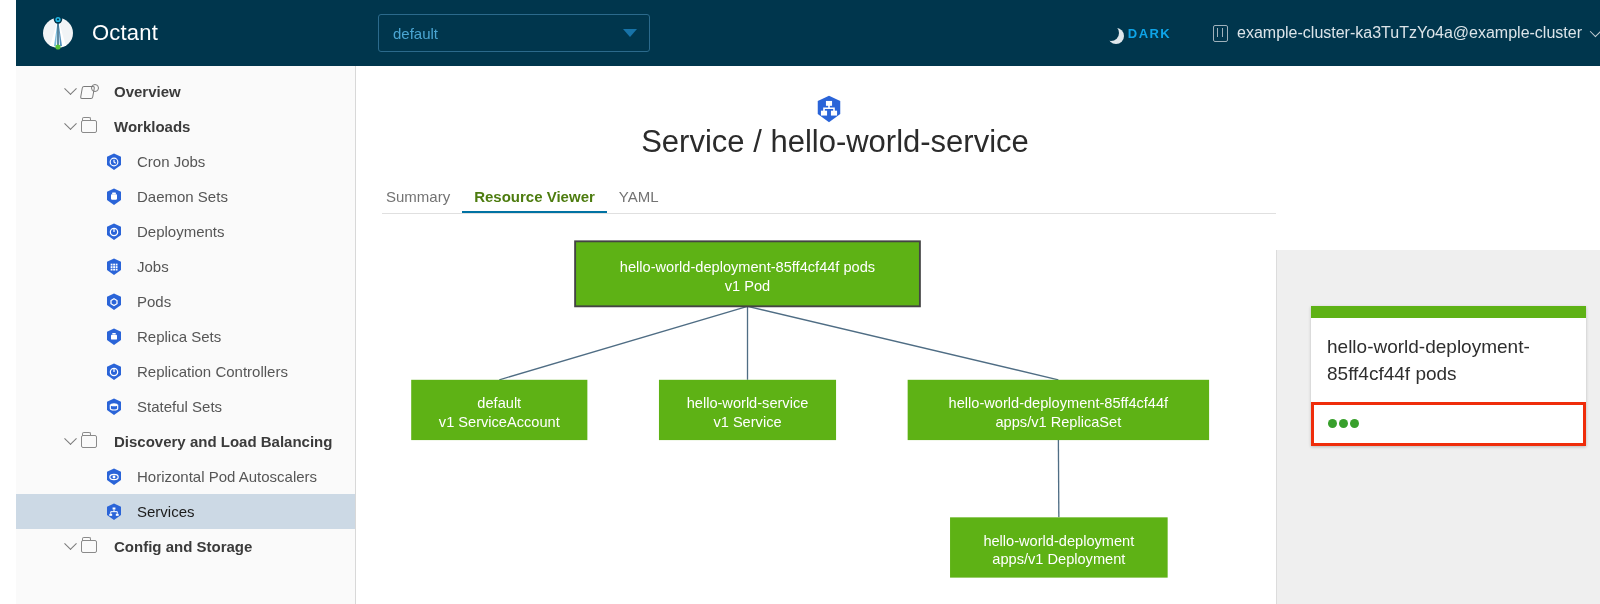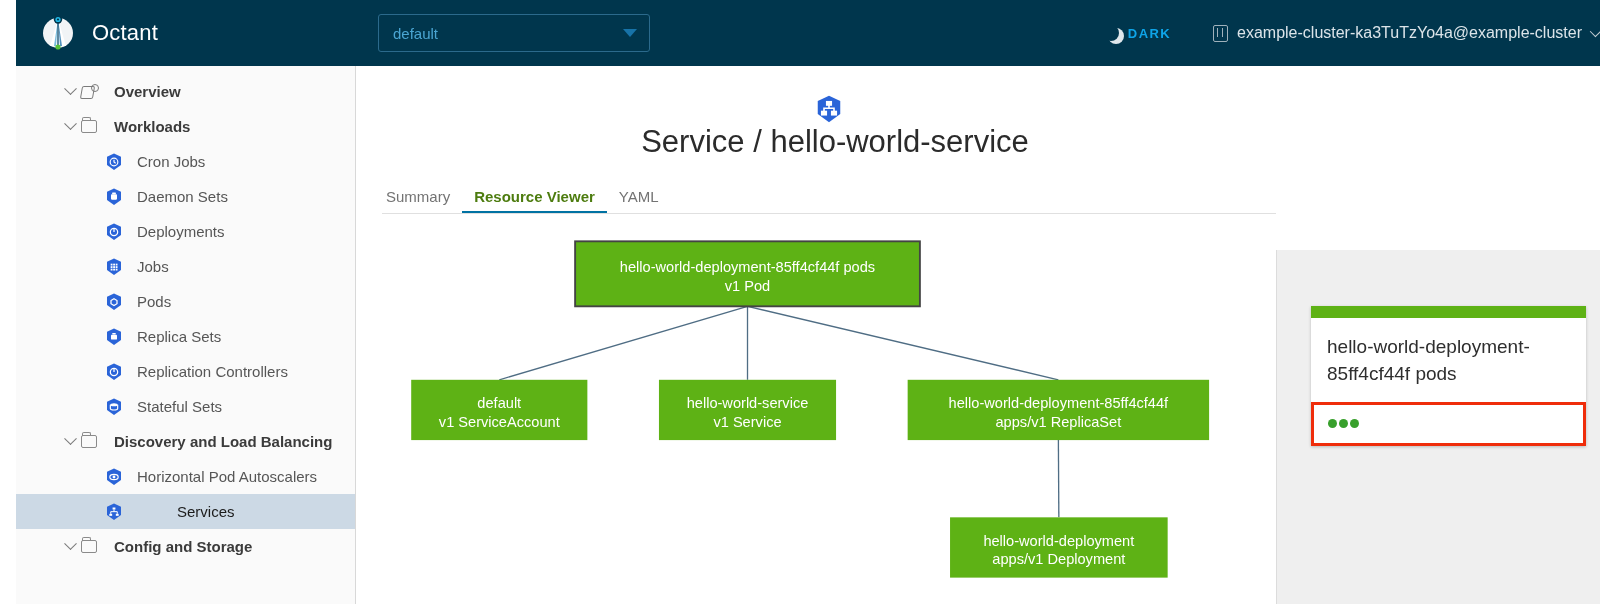--- a/index.html
+++ b/index.html
@@ -89,21 +89,21 @@
   .nav-row {
     display: flex; align-items: center;
     height: 35px;
     font-size: 15px; color: #565656;
     white-space: nowrap;
   }
   .nav-row.lvl0 { padding-left: 8px; }
   .nav-row.lvl1 { padding-left: 34px; }
   .nav-row.lvl2 { padding-left: 88px; }
   .nav-row.bold { font-weight: bold; color: #3b3b3b; padding-left: 43px; }
-  .nav-row.selected { background: #ccd9e5; color: #1b1b1b; gap: 40px; }
+  .nav-row.selected { background: #ccd9e5; color: #1b1b1b; }
   .caret {
     width: 22px; min-width: 22px; display: flex; align-items: center; justify-content: center;
   }
   .caret i {
     display: block; width: 9px; height: 9px;
     border-right: 1.7px solid #7a7a7a; border-bottom: 1.7px solid #7a7a7a;
     transform: rotate(45deg) translate(-2px,-2px);
   }
   .nav-icon { width: 26px; min-width: 26px; display: flex; align-items: center; justify-content: flex-start; }
   .folder {

